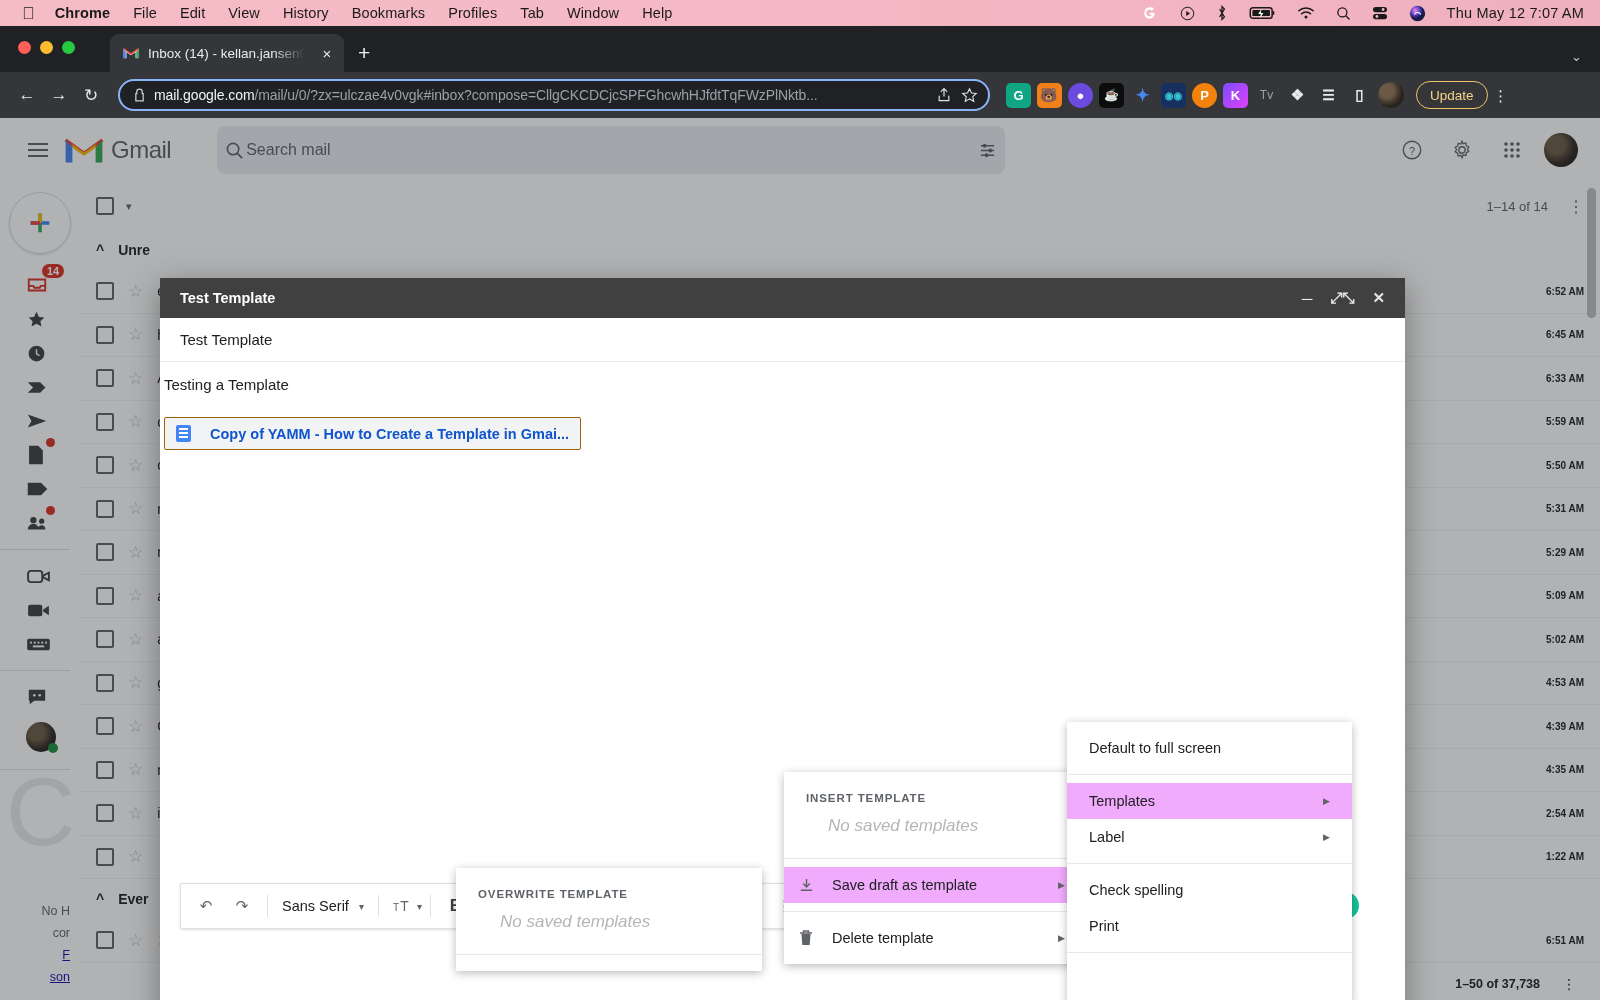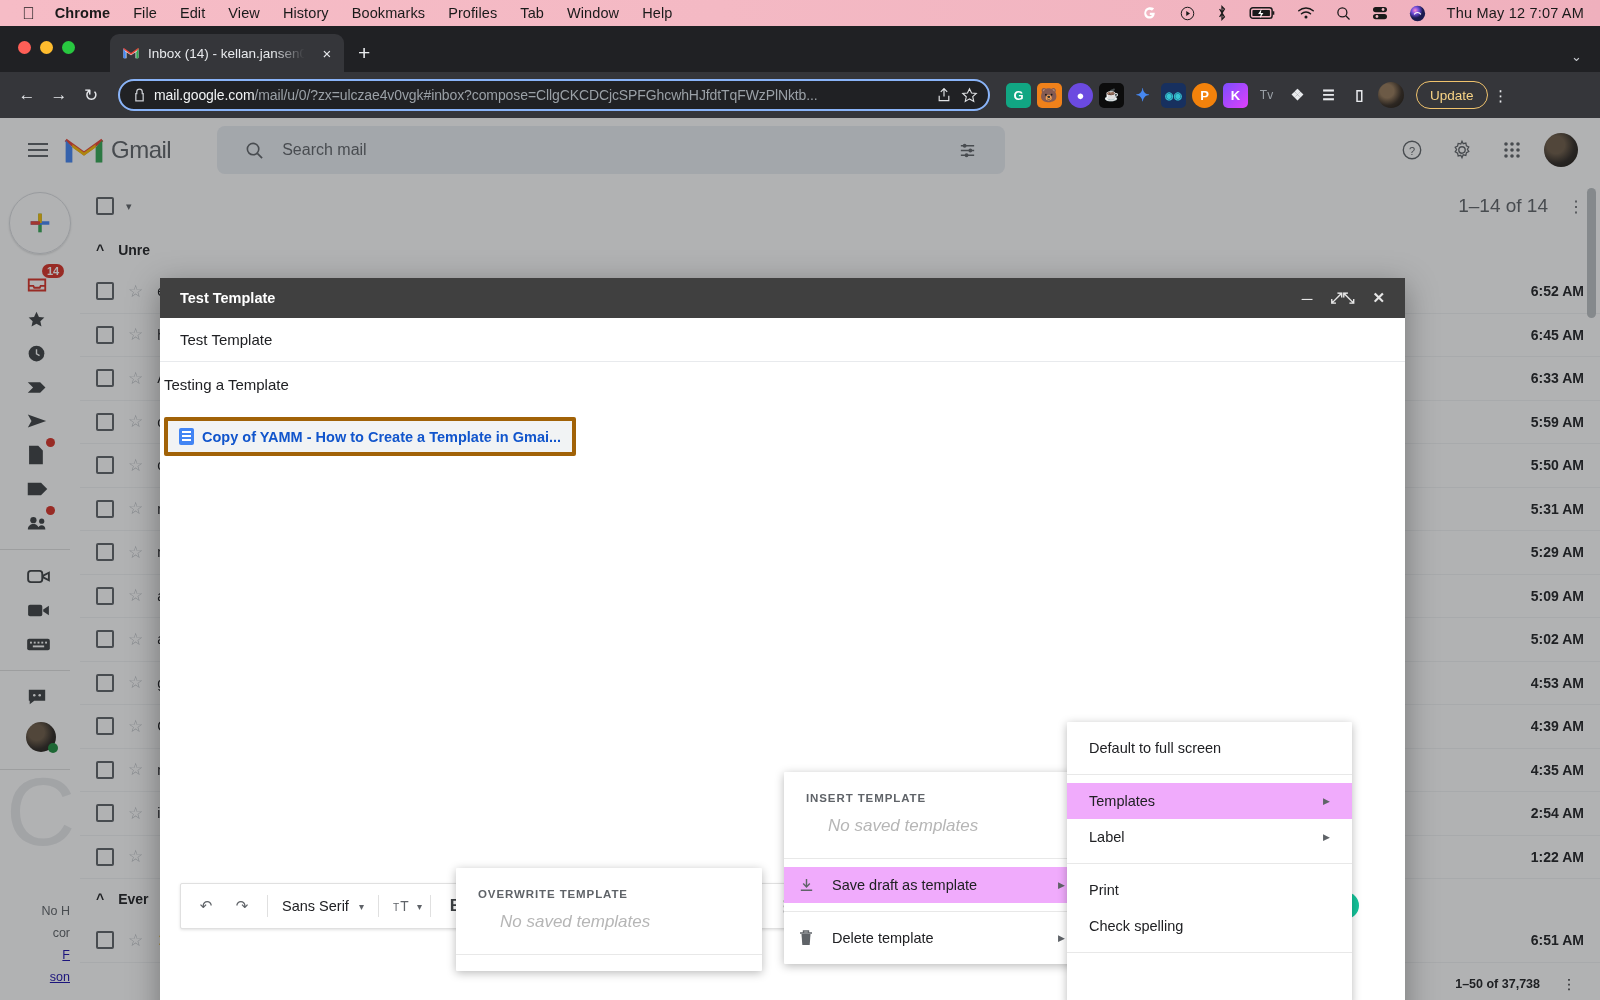--- a/index.html
+++ b/index.html
@@ -64,21 +64,21 @@
 
   
   #gmail { position: relative; width: 1600px; height: 882px; background: #fff; overflow: hidden; }
   #gheader { height: 64px; display: flex; align-items: center; padding: 0 16px; }
   .ghamb { width: 44px; height: 44px; display: flex; align-items: center; justify-content: center; }
   .ghamb span { display:block; width: 20px; height: 2px; background:#5f6368; box-shadow: 0 -6px 0 #5f6368, 0 6px 0 #5f6368; }
   .glogo { display: flex; align-items: center; gap: 7px; margin-left: 4px; }
   .glogo .word { font-size: 24px; color: #5f6368; letter-spacing: -0.5px; }
   .gsearch {
     margin-left: 46px; width: 788px; height: 48px; background: #eaeef3; border-radius: 8px;
-    display: flex; align-items: center; padding: 0 28px; gap: 18px; color: #5f6368; font-size: 16px;
+    display: flex; align-items: center; padding: 0 8px; gap: 2px; color: #5f6368; font-size: 16px;
   }
   .gsearch .ph { flex: 1; }
   .gright { margin-left: auto; display: flex; align-items: center; gap: 14px; padding-right: 6px; }
   .circ-ico { width: 36px; height: 36px; border-radius: 50%; display: flex; align-items: center; justify-content: center; color: #5f6368; }
   .avatar {
     width: 34px; height: 34px; border-radius: 50%;
     background: radial-gradient(circle at 35% 35%, #6c5a46 0 28%, #2d2722 60%, #17140f 100%);
   }
 
   
@@ -97,54 +97,54 @@
   .side-sep { height: 1px; background: #e0e0e0; margin: 9px 10px 9px 0; }
   .side-foot { position: absolute; bottom: 12px; left: 0; width: 80px; text-align: right; padding-right: 10px;
                font-size: 12.5px; color: #5f6368; line-height: 22px; }
   .side-foot a { color: #1a0dab; }
   .ghost-c { position: absolute; left: 6px; bottom: 140px; font-size: 96px; color: #e9eaec; line-height: 1; font-weight: 300; }
 
   
   #list { flex: 1; position: relative; }
   .list-toolbar { height: 48px; display: flex; align-items: center; padding: 0 16px; gap: 12px; color: #5f6368; }
   .cbox { width: 18px; height: 18px; border: 2px solid #5f6368; border-radius: 2px; }
-  .count { margin-left: auto; font-size: 19px; color: #5f6368; padding-right: 8px; }
+  .count { margin-left: auto; font-size: 13px; color: #5f6368; padding-right: 8px; }
   .section-hdr { height: 40px; display: flex; align-items: center; gap: 14px; padding: 0 16px; font-size: 14px; font-weight: 700; color: #202124; }
   .row {
     height: 43.5px; display: flex; align-items: center; gap: 14px; padding: 0 16px;
     border-bottom: 1px solid #f1f3f4; font-size: 14px; color: #202124;
   }
   .row .star { color: #bdc1c6; font-size: 17px; }
   .row .impt { color: #f2b600; font-size: 15px; }
   .row .sender { width: 200px; font-weight: 700; white-space: nowrap; overflow: hidden; }
   .row .subj { flex: 1; white-space: nowrap; overflow: hidden; }
   .row .subj b { font-weight: 700; }
   .row .subj span { color: #5f6368; }
-  .row .time { font-weight: 700; font-size: 14px; width: 70px; text-align: right; }
+  .row .time { font-weight: 700; font-size: 10px; width: 70px; text-align: right; }
   .scroll-track { position: absolute; right: 2px; top: 0; width: 9px; height: 818px; }
   .scroll-thumb { position: absolute; right: 2px; top: 6px; width: 9px; height: 130px; background: #bcc0c4; border-radius: 5px; }
 
   
   #dim { position: absolute; inset: 0; background: rgba(32,33,36,.35); }
 
   
   #compose {
     position: absolute; left: 160px; top: 160px; width: 1245px; height: 787px;
     background: #fff; box-shadow: 0 8px 30px rgba(0,0,0,.35); display: flex; flex-direction: column;
   }
   .cw-head {
     height: 40px; background: #404040; color: #fff; display: flex; align-items: center;
     padding: 0 12px 0 20px; font-size: 14.5px; font-weight: 700;
   }
   .cw-head .acts { margin-left: auto; display: flex; align-items: center; gap: 18px; padding-right: 8px; }
   .cw-head .acts span { font-size: 15px; color: #e6e6e6; }
   .cw-field { height: 44px; display: flex; align-items: center; padding: 0 20px; border-bottom: 1px solid #e8eaed; font-size: 15px; color: #202124; }
   .cw-body { flex: 1; padding: 14px 4px; position: relative; }
   .chip {
-    display: inline-flex; align-items: center; gap: 8px; background: #f1f3f4; border: 4px solid #a16207;
+    display: inline-flex; align-items: center; gap: 19px; background: #f1f3f4; border: 1px solid #a16207;
     border-radius: 2px; padding: 7px 11px; font-size: 14.5px; font-weight: 700; color: #1155cc;
   }
   .chip .dico { width: 15px; height: 17px; background: #4285f4; border-radius: 2px; position: relative; }
   .chip .dico:before { content:""; position:absolute; left:3px; top:3px; width:9px; height:2px; background:#fff;
      box-shadow: 0 4px 0 #fff, 0 8px 0 #fff; }
   .fmt-bar {
     position: absolute; left: 20px; bottom: 68px; height: 46px; background: #fff;
     border: 1px solid #e0e0e0; border-radius: 2px; box-shadow: 0 1px 3px rgba(0,0,0,.12);
     display: flex; align-items: center; padding: 0 8px; gap: 2px; color: #5f6368; font-size: 15px;
   }
@@ -705,22 +705,22 @@
         <div class="mitem hl">
           <span>Templates</span>
           <span class="arrow">▶</span>
         </div>
         <div class="mitem">
           <span>Label</span>
           <span class="arrow">▶</span>
         </div>
         <div class="msep"></div>
         <div class="mitem">
+          <span>Check spelling</span>
+        </div>
+        <div class="mitem">
           <span>Print</span>
-        </div>
-        <div class="mitem">
-          <span>Check spelling</span>
         </div>
         <div class="msep"></div>
         <div class="mitem"></div>
       </div>
   </div>
 </div>
 
 </body></html>

